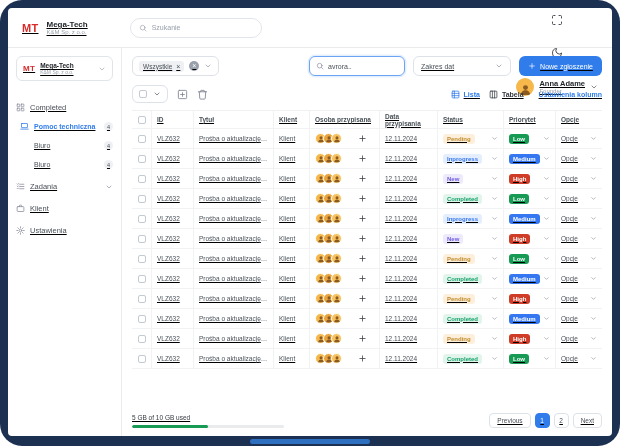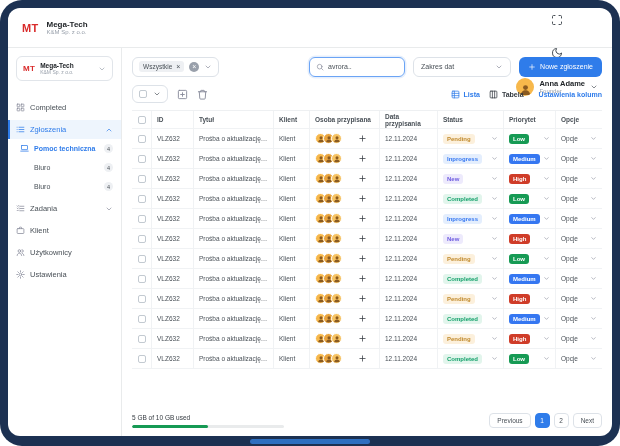--- a/index.html
+++ b/index.html
@@ -1,18 +1,18 @@
 <!DOCTYPE html>
 <html><head>
 <meta charset="utf-8">
 <style>
   * { margin:0; padding:0; box-sizing:border-box; }
   html,body { width:620px; height:446px; background:#fff; font-family:"Liberation Sans","DejaVu Sans",sans-serif; }
   .frame { position:relative; width:620px; height:446px; background:#1c3152; border-radius:22px; overflow:hidden; }
-  .app { position:absolute; left:8px; top:8px; right:8px; bottom:10px; background:#fff; border-radius:12px; overflow:hidden; display:flex; flex-direction:column; }
+  .app { position:absolute; left:8px; top:8px; right:8px; bottom:10px; background:#fff; border-radius:4px; overflow:hidden; display:flex; flex-direction:column;text-decoration:underline; }
   .home-bar { position:absolute; bottom:2px; left:50%; transform:translateX(-50%); width:120px; height:5px; background:#2e6fc0; border-radius:3px; }
 
   
   .icn { display:inline-flex; width:10px; height:10px; flex:none; }
   .icn svg { width:100%; height:100%; fill:none; stroke:currentColor; stroke-width:2; stroke-linecap:round; stroke-linejoin:round; }
 
   
   .hdr { height:40px; flex:none; display:flex; align-items:center; padding:0 14px; border-bottom:1px solid #e9ebec; gap:8px; }
   .logo { font-size:11px; font-weight:800; color:#d92b2b; letter-spacing:.3px; }
   .brand-name { font-size:8px; font-weight:700; color:#212529; }
@@ -52,21 +52,21 @@
   .nav-item.parent-active .icn { color:#2f7cea; }
   .nav-item.child { padding-left:26px; font-size:7px; margin-top:0; }
   .nav-item.child-active { padding-left:12px; color:#2f7cea; font-weight:700; }
   .nav-item.child-active .icn { color:#2f7cea; }
   .nav-badge { margin-left:auto; background:#eef0f3; color:#495057; font-size:5.5px; min-width:9px; height:9px; border-radius:50%; display:flex; align-items:center; justify-content:center; font-weight:400; }
   .nav-caret { margin-left:auto; width:8px !important; height:8px !important; }
 
   .main { flex:1; min-width:0; display:flex; flex-direction:column; padding:8px 10px 8px; }
 
   
-  .tb1 { display:flex; align-items:center; gap:8px; height:21px; flex:none; }
+  .tb1 { display:flex; align-items:flex-start; gap:8px; height:21px; flex:none; }
   .chipselect { height:20px; border:1px solid #dde2e8; border-radius:6px; display:flex; align-items:center; gap:5px; padding:0 6px; }
   .chip { background:#eef0f3; border-radius:3px; font-size:6.5px; color:#495057; padding:2px 4px; display:flex; align-items:center; gap:4px; }
   .chip .x { font-size:7px; line-height:1; color:#495057; }
   .clear-all { width:10px; height:10px; border-radius:50%; background:#99a0ab; color:#fff; font-size:7px; line-height:9px; text-align:center; }
   .chipselect .caret-sm, .dateselect .caret-sm { color:#878a99; }
   .sp { flex:1; }
   .tsearch { width:96px; height:20px; border:1px solid #6ba4f5; box-shadow:0 0 0 1.5px rgba(47,124,234,.12); border-radius:6px; display:flex; align-items:center; gap:4px; padding:0 6px; color:#878a99; }
   .tsearch .icn { width:8px; height:8px; }
   .tsearch input { border:none; outline:none; width:100%; font-size:7px; color:#495057; font-family:inherit; background:transparent; }
   .dateselect { width:98px; height:20px; border:1px solid #dde2e8; border-radius:6px; display:flex; align-items:center; justify-content:space-between; padding:0 7px; font-size:7px; color:#495057; }
@@ -129,20 +129,29 @@
 
 <div class="frame">
   <div class="app">
 
     <div class="hdr">
       <span class="logo">MT</span>
       <span>
         <div class="brand-name">Mega-Tech</div>
         <div class="brand-sub">K&amp;M Sp. z o.o.</div>
       </span>
+      <label class="hsearch">
+        <span class="icn">
+            <svg viewBox="0 0 24 24">
+              <circle cx="11" cy="11" r="7"></circle>
+              <line x1="16.5" y1="16.5" x2="21" y2="21"></line>
+            </svg>
+          </span>
+        <input type="text" placeholder="Szukanie" style="">
+      </label>
       <div class="hactions">
         <span class="flag"></span>
         <span class="bellwrap hact">
           <span class="icn">
               <svg viewBox="0 0 24 24">
                 <path d="M18 8a6 6 0 0 0-12 0c0 7-3 9-3 9h18s-3-2-3-9"></path>
                 <path d="M13.7 21a2 2 0 0 1-3.4 0"></path>
               </svg>
             </span>
           <span class="bell-badge">4</span>
@@ -203,33 +212,20 @@
               <span class="icn">
                 <svg viewBox="0 0 24 24">
                   <rect x="3" y="3" width="7" height="7" rx="1"></rect>
                   <rect x="14" y="3" width="7" height="7" rx="1"></rect>
                   <rect x="3" y="14" width="7" height="7" rx="1"></rect>
                   <rect x="14" y="14" width="7" height="7" rx="1"></rect>
                 </svg>
               </span>
               <span class="nav-label">Completed</span>
             </div>
-            <div class="nav-item parent parent-active">
-              <span class="icn">
-                <svg viewBox="0 0 24 24">
-                  <path d="M8 6h13M8 12h13M8 18h13M3 6h.01M3 12h.01M3 18h.01"></path>
-                </svg>
-              </span>
-              <span class="nav-label">Zgłoszenia</span>
-              <span class="icn nav-caret">
-                <svg viewBox="0 0 24 24">
-                  <polyline points="6 15 12 9 18 15"></polyline>
-                </svg>
-              </span>
-            </div>
             <div class="nav-item child child-active">
               <span class="icn">
                 <svg viewBox="0 0 24 24">
                   <rect x="4" y="4" width="16" height="11" rx="1"></rect>
                   <path d="M2 19h20"></path>
                 </svg>
               </span>
               <span class="nav-label">Pomoc techniczna</span>
               <span class="nav-badge">4</span>
             </div>
@@ -255,29 +251,20 @@
               </span>
             </div>
             <div class="nav-item parent">
               <span class="icn">
                 <svg viewBox="0 0 24 24">
                   <rect x="3" y="7" width="18" height="13" rx="2"></rect>
                   <path d="M9 7V5a2 2 0 0 1 2-2h2a2 2 0 0 1 2 2v2"></path>
                 </svg>
               </span>
               <span class="nav-label">Klient</span>
-            </div>
-            <div class="nav-item parent">
-              <span class="icn">
-                <svg viewBox="0 0 24 24">
-                  <circle cx="9" cy="8" r="3.5"></circle>
-                  <path d="M3 20c0-3.3 2.7-6 6-6s6 2.7 6 6M16 4.5a3.5 3.5 0 0 1 0 7M21 20c0-2.8-1.9-5.1-4.5-5.8"></path>
-                </svg>
-              </span>
-              <span class="nav-label">Użytkownicy</span>
             </div>
             <div class="nav-item parent">
               <span class="icn">
                 <svg viewBox="0 0 24 24">
                   <circle cx="12" cy="12" r="3.5"></circle>
                   <path d="M12 2v3M12 19v3M2 12h3M19 12h3M4.9 4.9L7 7M17 17l2.1 2.1M19.1 4.9L17 7M7 17l-2.1 2.1"></path>
                 </svg>
               </span>
               <span class="nav-label">Ustawienia</span>
             </div>

